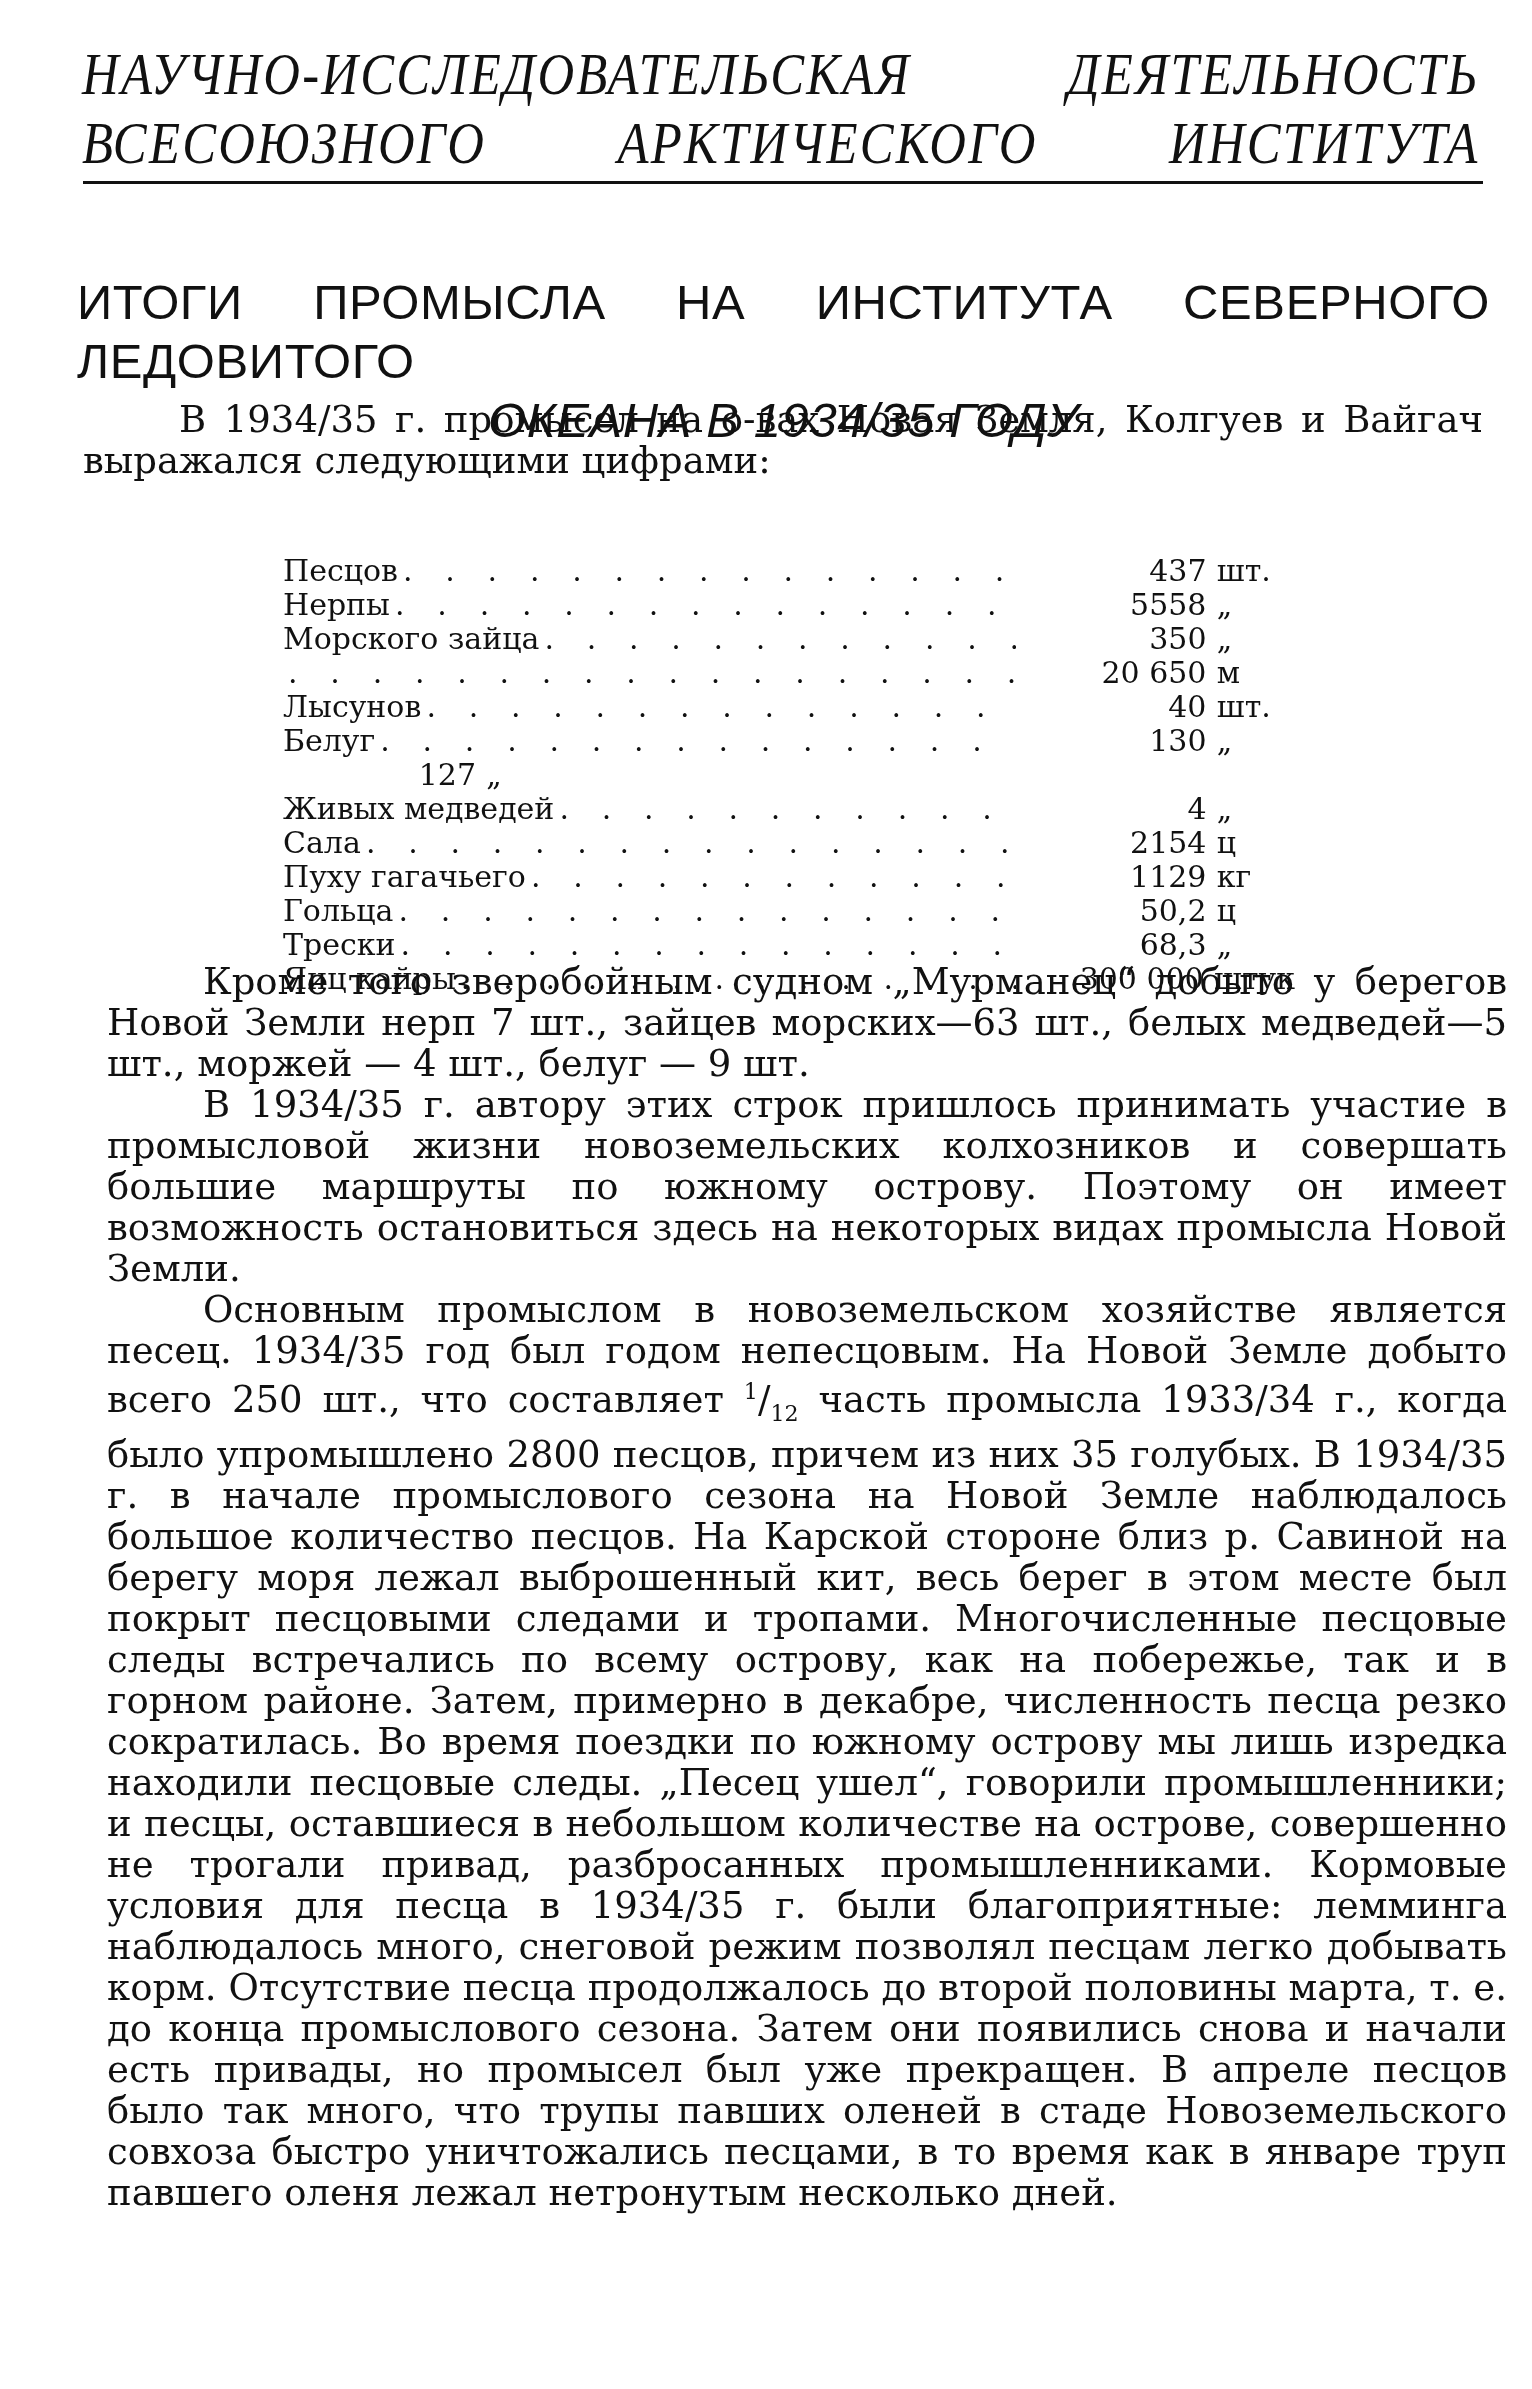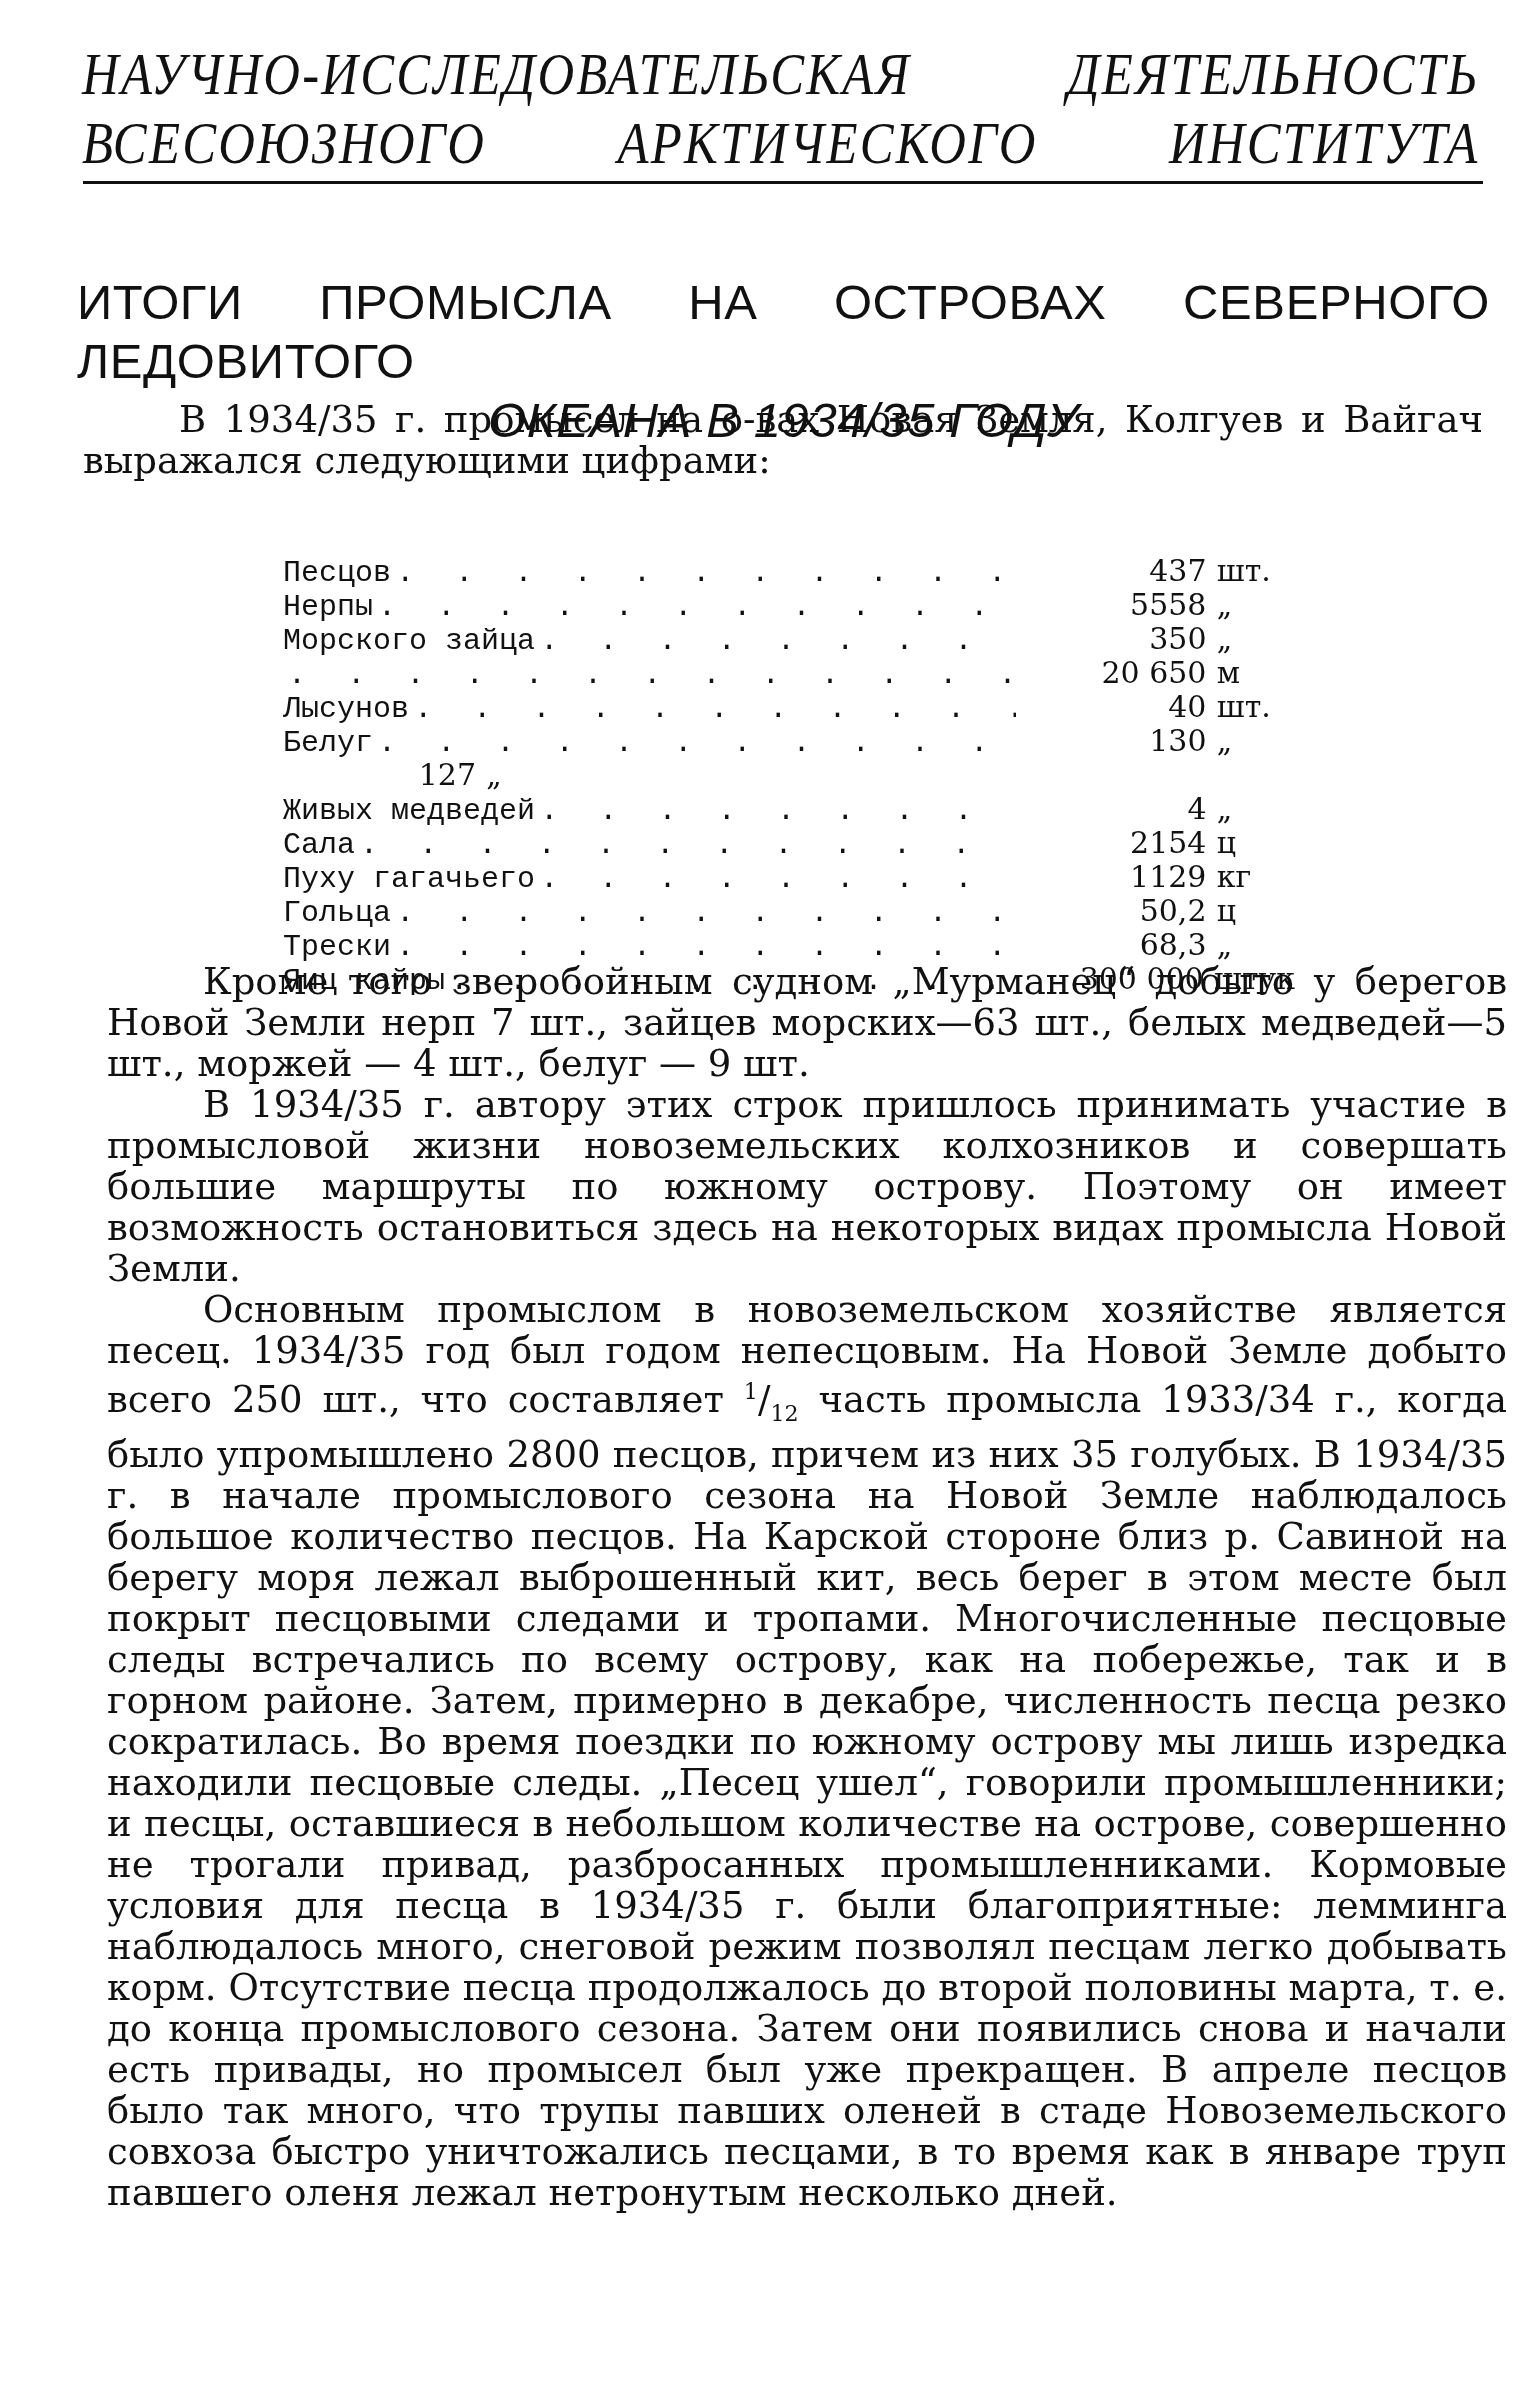--- a/index.html
+++ b/index.html
@@ -75,21 +75,21 @@
     flex: 1;
     overflow: hidden;
     white-space: nowrap;
     margin: 0 5.1px;
     letter-spacing: 11.6px;
     max-width: none;
   }
   .row .dots::before { content: ". . . . . . . . . . . . . . . . . . . . . . . . . . . . . . . . . . . . . . . . ."; }
   .row .value { width: 193px; text-align: right; white-space: nowrap; margin-top: 40px; }
   .row .unit { width: 71px; padding-left: 10.3px; white-space: nowrap; }
-  .label-col { display: flex; width: 738px; font-family: Liberation Mono, monospace; }
+  .label-col { display: flex; width: 738px; }
   #main { top: 961px; margin-left: 24px; }
   sup.frac { font-size: 0.6em; vertical-align: super; }
   sub.frac { font-size: 0.6em; vertical-align: sub; }
 </style>
 </head>
 <body>
 
 <header class="running-head">
   <div class="line">
     <span>НАУЧНО-ИССЛЕДОВАТЕЛЬСКАЯ</span>
@@ -97,21 +97,21 @@
   </div>
   <div class="line">
     <span>ВСЕСОЮЗНОГО</span>
     <span>АРКТИЧЕСКОГО</span>
     <span>ИНСТИТУТА</span>
   </div>
 </header>
 <div class="head-rule"></div>
 
 <h1 class="article-title" style="margin:0;font-weight:normal;">
-  <span class="t1">ИТОГИ ПРОМЫСЛА НА ОСТРОВАХ СЕВЕРНОГО ЛЕДОВИТОГО</span>
+  <span class="t1">ИТОГИ ПРОМЫСЛА НА ИНСТИТУТА СЕВЕРНОГО ЛЕДОВИТОГО</span>
   <span class="t2">ОКЕАНА В 1934/35 ГОДУ</span>
 </h1>
 
 <div class="body-text" id="intro">
   <p class="para first">В 1934/35 г. промысел на о-вах Новая Земля, Колгуев и Вайгач выражался следующими цифрами:</p>
 </div>
 
 <div class="table" id="catch-table">
     <div class="row">
       <div class="label-col">

